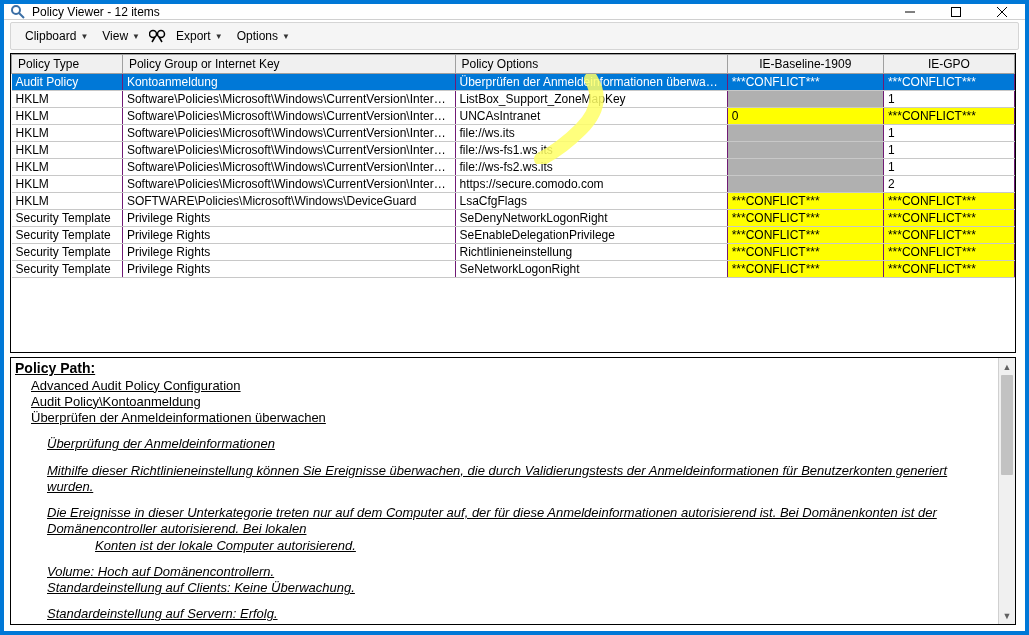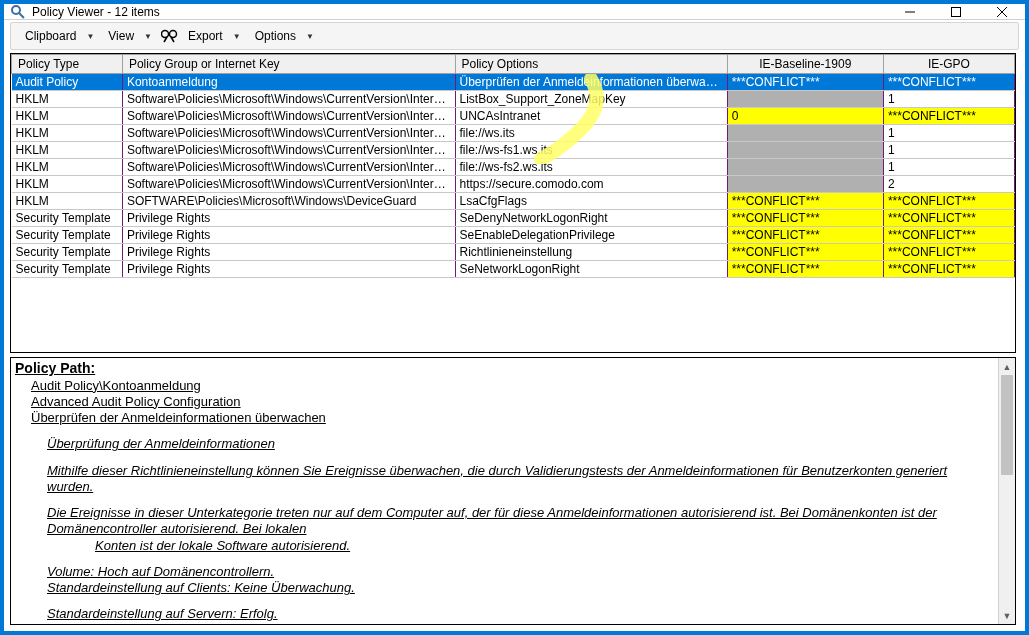--- a/index.html
+++ b/index.html
@@ -65,21 +65,21 @@
     margin: 2px 6px 0 6px;
     border: 1px solid #d5d5d5;
     border-radius: 2px;
   }
   .tbitem {
     padding: 2px 6px;
     font-size: 12px;
     color: #000;
     display: flex;
     align-items: center;
-    gap: 8px;
+    gap: 2px;
   }
   .tbitem .caret {
     font-size: 8px;
     color: #333;
     margin-left: 2px;
   }
   .tbicon {
     width: 20px;
     height: 20px;
     display: flex;
@@ -373,30 +373,30 @@
               <td class="conflict">***CONFLICT***</td>
               <td class="conflict">***CONFLICT***</td>
             </tr>
           </tbody>
       </table>
     </div>
 
     <div class="detail-wrap">
       <div class="detail-body">
         <div class="hdr">Policy Path:</div>
+        <div class="plain indent1">Advanced Audit Policy Configuration</div>
         <div class="plain indent1">Audit Policy\Kontoanmeldung</div>
-        <div class="plain indent1">Advanced Audit Policy Configuration</div>
         <div class="plain indent1">Überprüfen der Anmeldeinformationen überwachen</div>
         <div style="height:10px"></div>
         <div class="indent2">Überprüfung der Anmeldeinformationen</div>
         <div style="height:10px"></div>
         <div class="indent2">Mithilfe dieser Richtlinieneinstellung können Sie Ereignisse überwachen, die durch Validierungstests der Anmeldeinformationen für Benutzerkonten generiert wurden.</div>
         <div style="height:10px"></div>
         <div class="indent2">Die Ereignisse in dieser Unterkategorie treten nur auf dem Computer auf, der für diese Anmeldeinformationen autorisierend ist. Bei Domänenkonten ist der Domänencontroller autorisierend. Bei lokalen</div>
-        <div class="indent3">Konten ist der lokale Software autorisierend.</div>
+        <div class="indent3">Konten ist der lokale Computer autorisierend.</div>
         <div style="height:10px"></div>
         <div class="indent2">Volume: Hoch auf Domänencontrollern.</div>
         <div class="indent2">Standardeinstellung auf Clients: Keine Überwachung.</div>
         <div style="height:10px"></div>
         <div class="indent2">Standardeinstellung auf Servern: Erfolg.</div>
 
       </div>
       <div class="scrollbar">
         <div class="arrow">▲</div>
         <div class="track">

